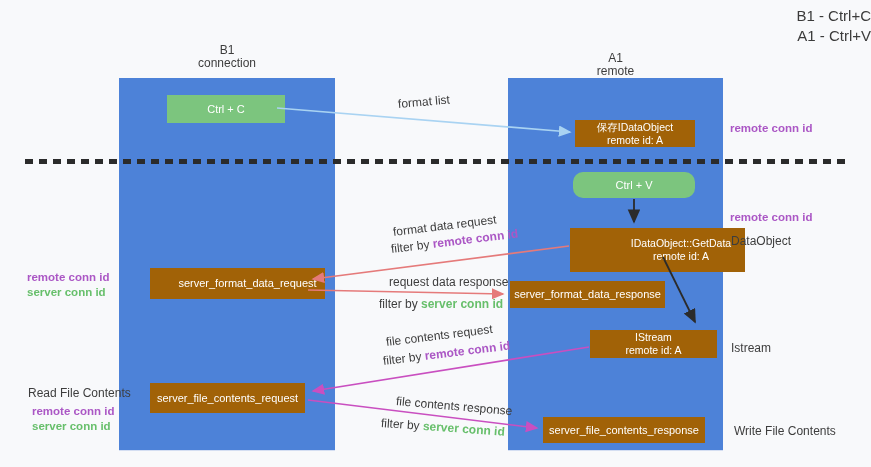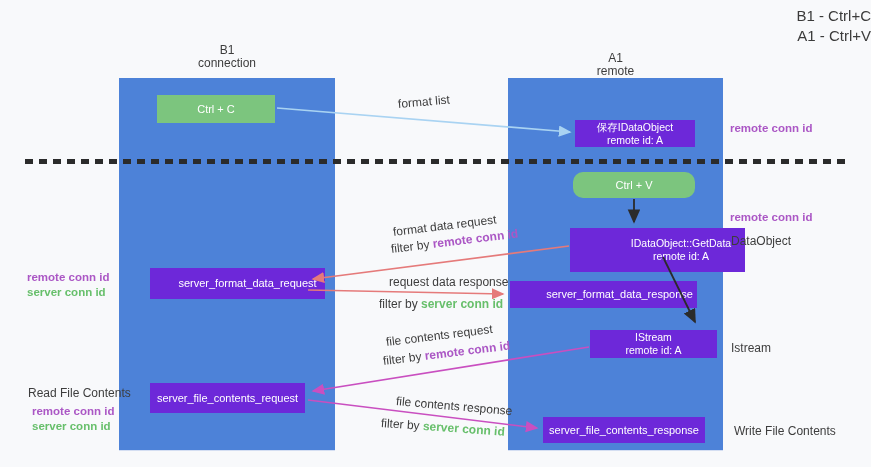--- a/index.html
+++ b/index.html
@@ -11,21 +11,21 @@
   .lane-header{position:absolute;text-align:center;font-size:12px;line-height:13px;color:#3d3d3d;}
   .lane{position:absolute;top:78px;height:372px;background:#4d82d8;box-shadow:0 1px 0 #d4def2;}
   #lane-left{left:119px;width:216px;}
   #lane-right{left:508px;width:215px;}
 
   .dashed{position:absolute;left:25px;top:159px;width:822px;height:5px;
           background:repeating-linear-gradient(90deg,#2b2b2b 0,#2b2b2b 8px,transparent 8px,transparent 14px);}
 
   .node{position:absolute;display:flex;flex-direction:column;align-items:center;justify-content:center;
         color:#ffffff;text-align:center;font-size:11px;line-height:13px;z-index:3;}
-  .orange{background:#6d28d9;}
+  .orange{background:#a16207;}
   .green{background:#7cc57e;}
   .node .l2{font-size:10.5px;}
 
   svg.overlay{position:absolute;left:0;top:0;z-index:4;pointer-events:none;}
 
   .lbl{position:absolute;font-size:12px;color:#3d3d3d;white-space:nowrap;z-index:5;transform-origin:left center;}
   .remote{color:#ab57c5;font-weight:bold;}
   .server{color:#67bf6b;font-weight:bold;}
   .side{position:absolute;font-size:12px;color:#3d3d3d;white-space:nowrap;z-index:5;}
   .connlbl{position:absolute;font-size:11.5px;font-weight:bold;line-height:15px;white-space:nowrap;z-index:5;}
@@ -47,21 +47,21 @@
   <div class="lane-header" style="left:508px;top:52px;width:215px;">
     <div>A1</div>
     <div>remote</div>
   </div>
 
   <div class="lane" id="lane-left"></div>
   <div class="lane" id="lane-right"></div>
 
   <div class="dashed"></div>
 
-  <div class="node green" style="left:157px;top:95px;width:118px;height:28px;">
+  <div class="node green" style="left:167px;top:95px;width:118px;height:28px;">
     <span>Ctrl + C</span>
   </div>
 
   <div class="node orange" style="left:575px;top:120px;width:120px;height:27px;">
     <span class="l2">保存IDataObject</span>
     <span class="l2">remote id: A</span>
   </div>
 
   <div class="node green" style="left:573px;top:172px;width:122px;height:26px;border-radius:10px;">
     <span>Ctrl + V</span>
@@ -69,21 +69,21 @@
 
   <div class="node orange" style="left:570px;top:228px;width:128px;height:44px;padding-left:47px;">
     <span class="l2">IDataObject::GetData</span>
     <span class="l2">remote id: A</span>
   </div>
 
   <div class="node orange" style="left:150px;top:268px;width:155px;height:31px;padding-left:20px;">
     <span>server_format_data_request</span>
   </div>
 
-  <div class="node orange" style="left:510px;top:281px;width:155px;height:27px;padding-left:32px;">
+  <div class="node orange" style="left:510px;top:281px;width:155px;height:27px;">
     <span>server_format_data_response</span>
   </div>
 
   <div class="node orange" style="left:590px;top:330px;width:127px;height:28px;">
     <span class="l2">IStream</span>
     <span class="l2">remote id: A</span>
   </div>
 
   <div class="node orange" style="left:150px;top:383px;width:155px;height:30px;">
     <span>server_file_contents_request</span>

